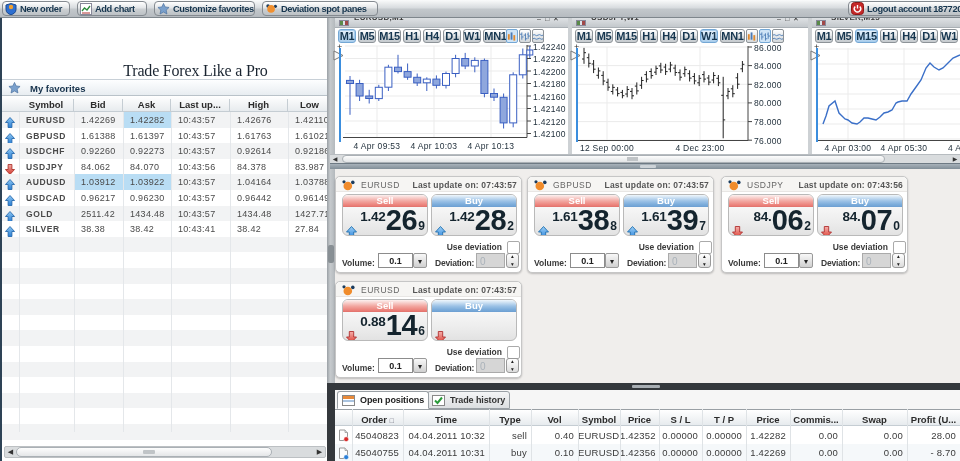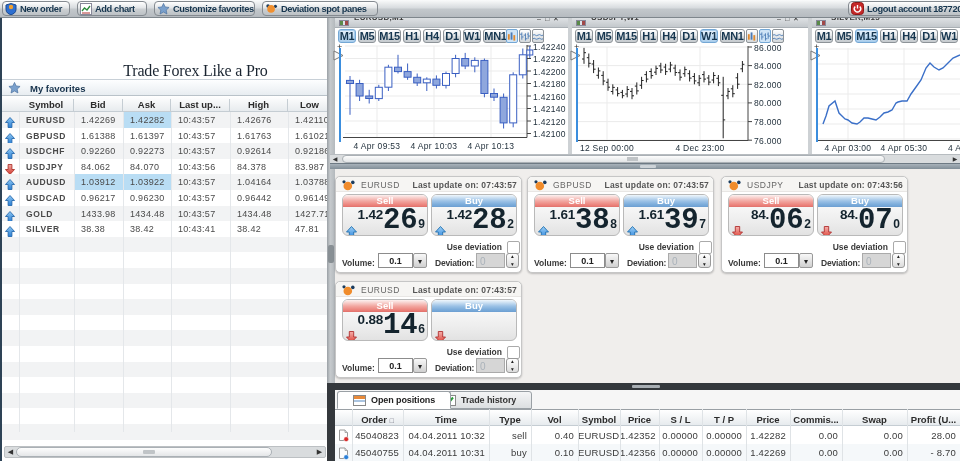--- a/index.html
+++ b/index.html
@@ -71,21 +71,21 @@
 .pupd { position:absolute; right:4px; top:3px; font-size:8.5px; font-weight:bold; color:#555; letter-spacing:0.2px; }
 .pbtn { position:absolute; top:17px; width:86px; height:42px; border:1px solid #b9b9b9; border-radius:6px;
   background:linear-gradient(#ffffff,#ececec 70%,#e2e2e2); overflow:hidden; }
 .sellstrip,.buystrip { position:absolute; left:0; top:0; width:100%; height:12px; text-align:center;
   font-size:9.5px; font-weight:bold; color:#fff; line-height:12px; }
 .sellstrip { background:linear-gradient(#fcf1f0,#f2a7a1 55%,#ec857e 88%,#e97a73); border-bottom:1px solid #e3756f; }
 .buystrip { background:linear-gradient(#f0f7fc,#9cc2e6 55%,#7aabda 88%,#73a5d6); border-bottom:1px solid #6fa1d3; }
 .parw { position:absolute; left:3px; top:29px; }
 .pprice { position:absolute; left:0; top:9px; width:82px; height:30px; text-align:right; white-space:nowrap; color:#14242e; }
 .pp1 { font-size:13.5px; font-weight:bold; vertical-align:9px; letter-spacing:-0.2px; }
-.pp2 { font-size:29px; font-weight:bold; letter-spacing:-0.3px;font-family:Liberation Mono, monospace; }
+.pp2 { font-size:29px; font-weight:bold; letter-spacing:-0.3px; }
 .pp3 { font-size:12px; font-weight:bold; vertical-align:0px; margin-left:1px; }
 .pud { position:absolute; right:19px; top:65px; font-size:8.5px; font-weight:bold; color:#3a3a3a; letter-spacing:0px;padding-left:22px; }
 .pcheck { position:absolute; left:171px; top:64px; width:13px; height:13px; background:#fff; border:1px solid #aaa; border-radius:2px; }
 .pvl { position:absolute; left:6px; top:81px; font-size:8.5px; font-weight:bold; color:#3a3a3a; letter-spacing:0px; }
 .pvol { position:absolute; left:42px; top:76px; width:35px; height:15px; background:#fff; border:1px solid #8c8c8c;
   font-size:9px; font-weight:bold; color:#222; text-align:center; line-height:14px; }
 .pvbtn { position:absolute; left:77px; top:76px; width:14px; height:15px; border:1px solid #999; border-radius:2px;
   background:linear-gradient(#f8f8f8,#d0d0d0); font-size:8px; color:#222; text-align:center; line-height:15px; }
 .pdl { position:absolute; left:99px; top:81px; font-size:8.5px; font-weight:bold; color:#3a3a3a; letter-spacing:-0.2px; }
 .pdev { position:absolute; left:140px; top:76px; width:29px; height:15px; background:#d6d6d6; border:1px solid #aaa;
@@ -94,21 +94,21 @@
 .pspin::before { content:''; position:absolute; inset:0; border:1px solid #999; border-radius:3px;
   background:linear-gradient(#ffffff,#dcdcdc); }
 .ps { position:absolute; left:0; width:13px; height:7px; font-size:5.5px; color:#222; text-align:center; line-height:7px; }
 .ps1 { top:0; } .ps2 { top:7.5px; }
 
 .split2h { position:absolute; left:327px; top:383px; width:633px; height:7px; background:#34383c; }
 .split2v { position:absolute; left:327px; top:383px; width:8px; height:78px; background:#34383c; }
 .split2h .grip { position:absolute; left:305px; top:2px; width:28px; height:3px; background:#a8aeb3; border-radius:1px; }
 .bpanel { position:absolute; left:335px; top:390px; width:625px; height:71px; background:#f6f6f6; }
 .tab { position:absolute; top:1px; height:18px; border:1px solid #9aa0a5; border-radius:3px 3px 0 0;
-  font-size:9px; font-weight:bold; display:flex; align-items:center; padding:0 15px; letter-spacing:-0.1px; }
+  font-size:9px; font-weight:bold; display:flex; align-items:center; padding:0 4px; letter-spacing:-0.1px; }
 .tab .ti { margin-right:5px; display:inline-flex; }
 .tab1 { left:2px; background:#fff; border-bottom:1px solid #fff; color:#222; z-index:2; }
 .tab2 { left:92px; background:linear-gradient(#f4f5f6,#dcdfe1); color:#333; }
 .bhead { position:absolute; left:0; top:19px; width:625px; height:17px;
   background:linear-gradient(#ffffff,#e7ebee); border-top:1px solid #9aa0a5; border-bottom:1px solid #c5cdd3; }
 .bhc { position:absolute; top:3.5px; height:12px; text-align:center; font-size:9.5px; font-weight:bold; color:#2b2b2b; white-space:nowrap; overflow:hidden; }
 .sort { font-size:7px; color:#667; }
 .brow { position:absolute; left:0; width:719px; height:17.5px; }
 .bico { position:absolute; left:3px; top:2px; }
 .bc { position:absolute; top:3.5px; font-size:9.5px; color:#3a3a3a; text-align:right; white-space:nowrap; letter-spacing:0.2px; }
@@ -288,42 +288,42 @@
       <div class="farw"><svg width="10" height="11" viewBox="0 0 11 12">
           <defs>
             <linearGradient id="fu" x1="0" y1="0" x2="0" y2="1">
               <stop offset="0" stop-color="#8cc6f2"></stop>
               <stop offset="1" stop-color="#2b7fd4"></stop>
             </linearGradient>
           </defs>
           <path d="M5.5,0.5 L10.5,6 H7.6 V11.5 H3.4 V6 H0.5 Z" fill="url(#fu)" stroke="#1d62a8" stroke-width="0.9"></path>
         </svg></div>
       <div class="fc fsym" style="left:20px;width:52px">GOLD</div>
-      <div class="fc" style="left:75px;width:46px">1433.98</div>
+      <div class="fc" style="left:75px;width:46px">2511.42</div>
       <div class="fc" style="left:124px;width:45px">1434.48</div>
       <div class="fc" style="left:172px;width:56px">10:43:57</div>
       <div class="fc" style="left:231px;width:55px">1434.48</div>
       <div class="fc" style="left:289px;width:41px">1427.71</div>
     </div>
     <div class="frow" style="top:203.2px;background:#fff">
       <div class="farw"><svg width="10" height="11" viewBox="0 0 11 12">
           <defs>
             <linearGradient id="fu" x1="0" y1="0" x2="0" y2="1">
               <stop offset="0" stop-color="#8cc6f2"></stop>
               <stop offset="1" stop-color="#2b7fd4"></stop>
             </linearGradient>
           </defs>
           <path d="M5.5,0.5 L10.5,6 H7.6 V11.5 H3.4 V6 H0.5 Z" fill="url(#fu)" stroke="#1d62a8" stroke-width="0.9"></path>
         </svg></div>
       <div class="fc fsym" style="left:20px;width:52px">SILVER</div>
       <div class="fc" style="left:75px;width:46px">38.38</div>
       <div class="fc" style="left:124px;width:45px">38.42</div>
       <div class="fc" style="left:172px;width:56px">10:43:41</div>
       <div class="fc" style="left:231px;width:55px">38.42</div>
-      <div class="fc" style="left:289px;width:41px">47.81</div>
+      <div class="fc" style="left:289px;width:41px">27.84</div>
     </div>
     <div class="frow" style="top:218.8px;background:#f2f3f4"></div>
     <div class="frow" style="top:234.4px;background:#fff"></div>
     <div class="frow" style="top:250.0px;background:#f2f3f4"></div>
     <div class="frow" style="top:265.6px;background:#fff"></div>
     <div class="frow" style="top:281.2px;background:#f2f3f4"></div>
     <div class="frow" style="top:296.8px;background:#fff"></div>
     <div class="frow" style="top:312.4px;background:#f2f3f4"></div>
     <div class="frow" style="top:328.0px;background:#fff"></div>
     <div class="frow" style="top:343.6px;background:#f2f3f4"></div>

